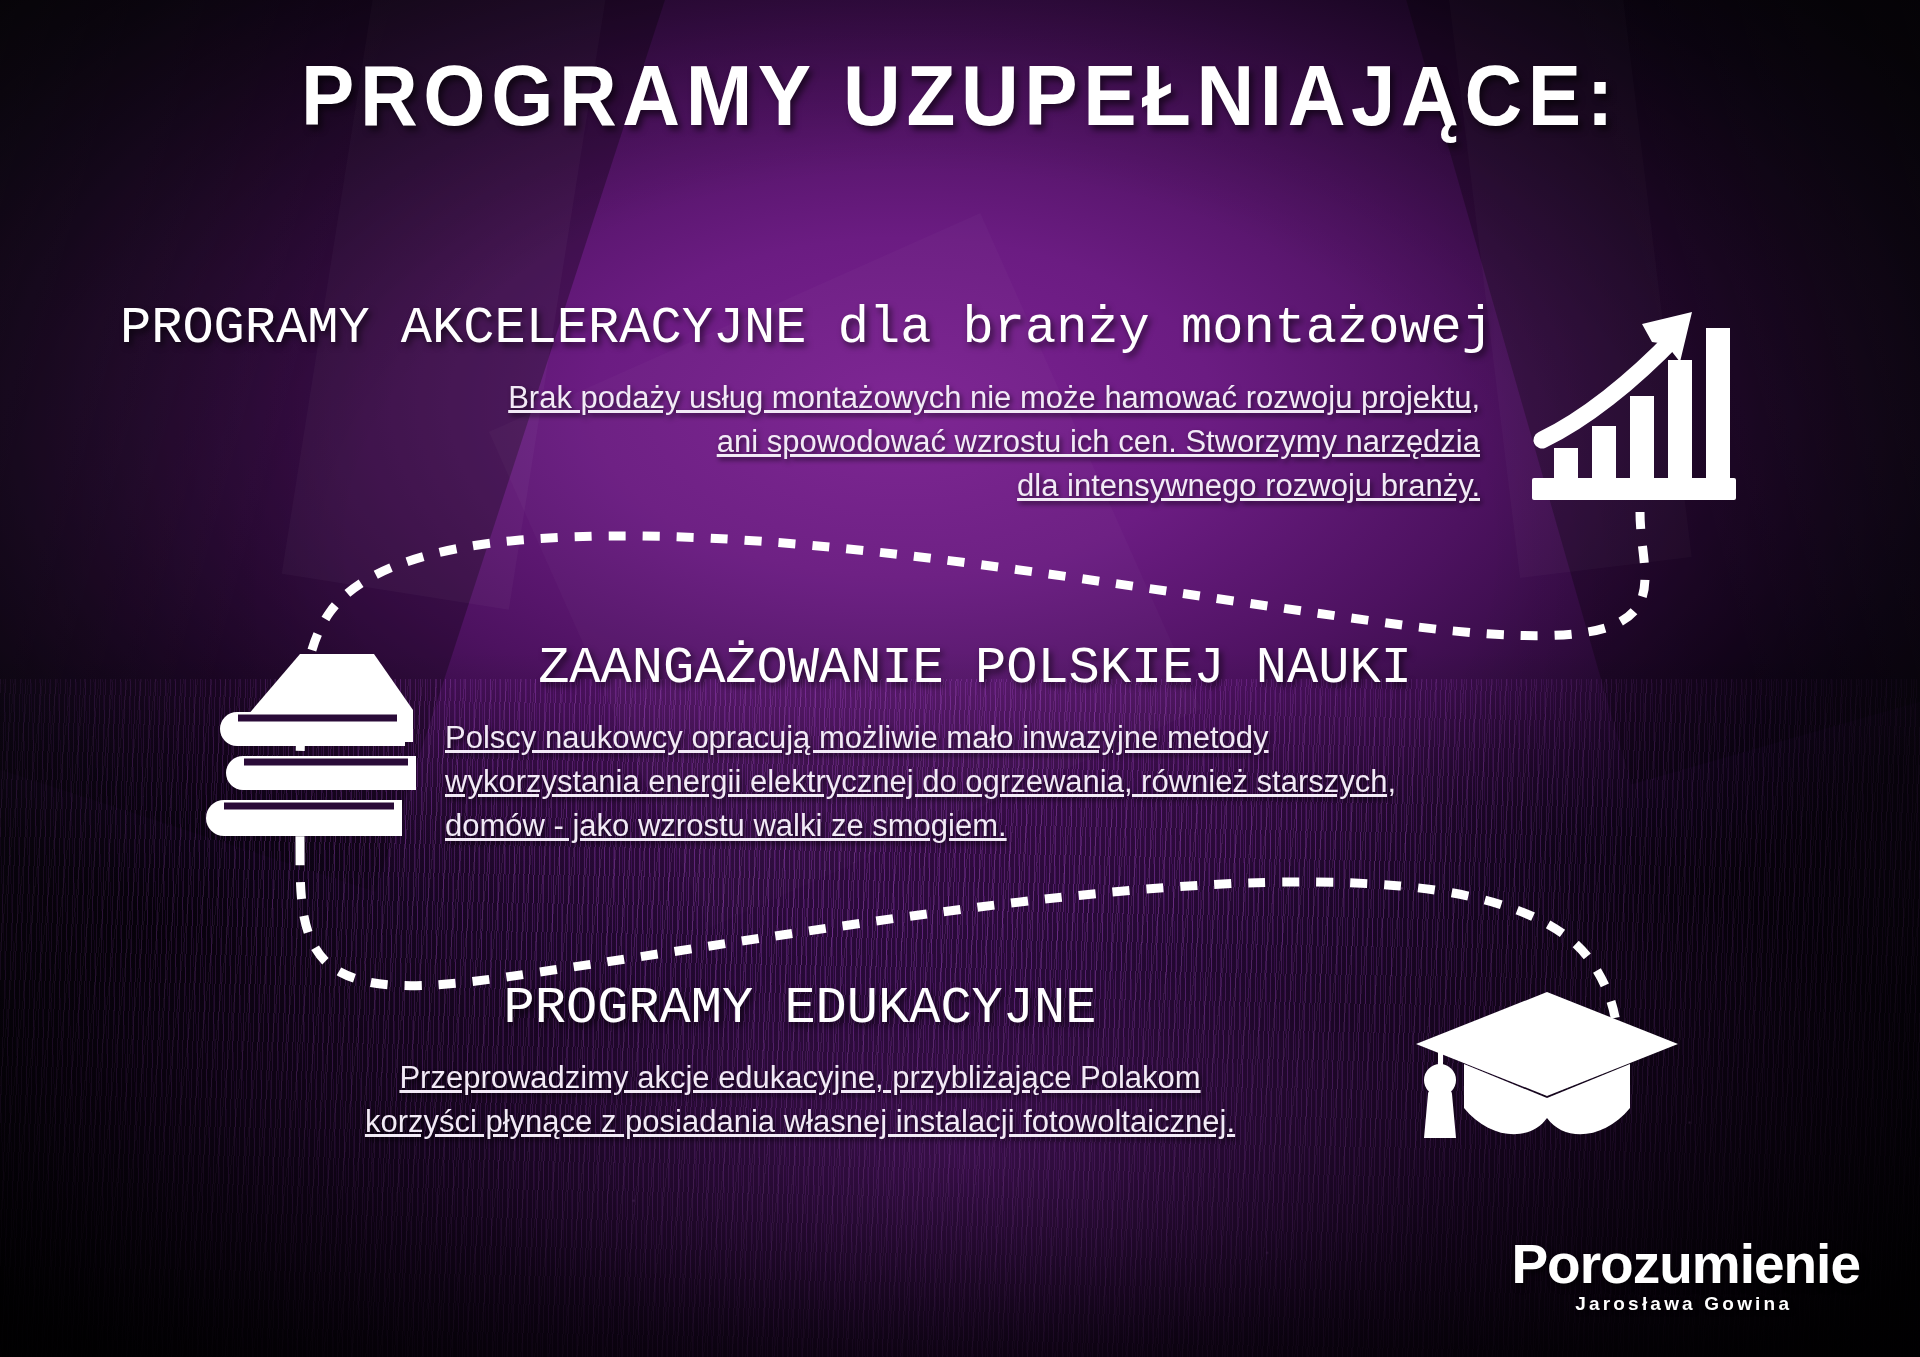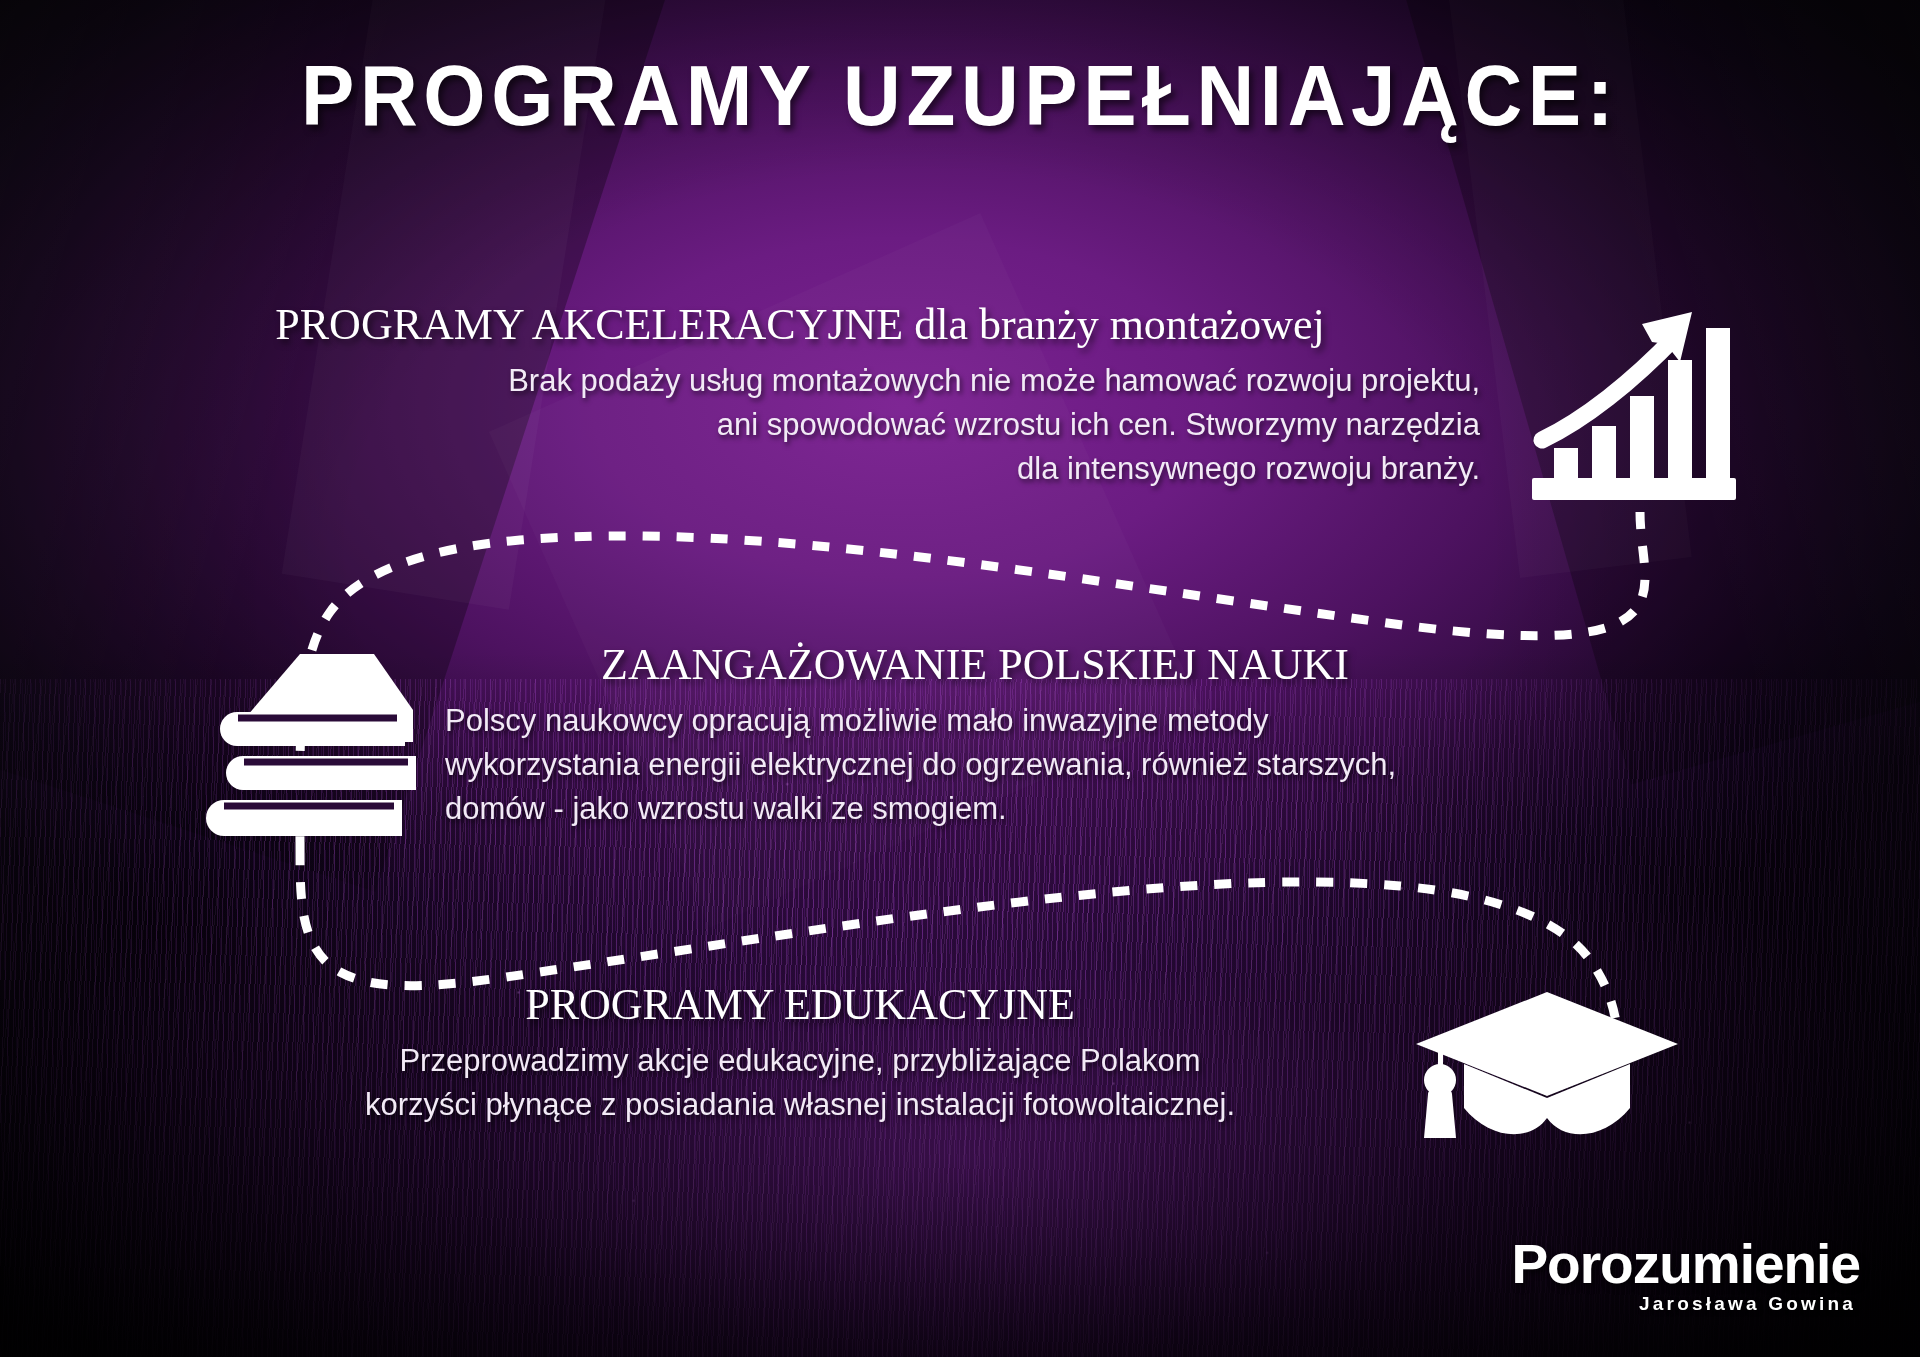--- a/index.html
+++ b/index.html
@@ -93,35 +93,36 @@
     font-weight: 700;
     letter-spacing: 6px;
     line-height: 1.02;
     text-shadow: 4px 5px 7px rgba(0,0,0,.55);
     transform: scaleX(0.93);
   }
 
   .block { position: absolute; }
   .block .head {
     color: #fff;
-    font-family: Liberation Serif, serif;
-    font-size: 44px;
+    font-family: Liberation Mono, monospace;
+    font-size: 52px;
     font-weight: 400;
     line-height: 1.12;
     text-shadow: 3px 4px 6px rgba(0,0,0,.6);
     white-space: nowrap;
   }
   .block .body {
     color: #f2eaf6;
     font-family: "Liberation Sans", sans-serif;
     font-size: 31px;
     font-weight: 300;
     line-height: 1.42;
     text-shadow: 2px 3px 5px rgba(0,0,0,.6);
-    margin-top: 10px;
+    margin-top: 18px;
+    text-decoration: underline;
   }
 
   #block-1 { left: 120px; top: 300px; width: 1360px; text-align: right; }
   #block-1 .head { text-align: center; }
   #block-2 { left: 445px; top: 640px; width: 1060px; text-align: left; }
   #block-2 .head { text-align: center; }
   #block-3 { left: 180px; top: 980px; width: 1240px; text-align: center; }
 
   
   .icon { position: absolute; }
@@ -160,20 +161,21 @@
   }
   #brand-sub {
     color: #fff;
     font-family: "Liberation Sans", sans-serif;
     font-size: 19px;
     font-weight: 700;
     letter-spacing: 3.2px;
     margin-top: 2px;
     margin-right: 4px;
     text-shadow: 2px 2px 4px rgba(0,0,0,.65);
+    text-align: center;
   }
 </style>
 </head>
 <body>
 
 <div id="slide">
 
   <div class="bg-base"></div>
   <div class="bg-shard s1"></div>
   <div class="bg-shard s2"></div>

